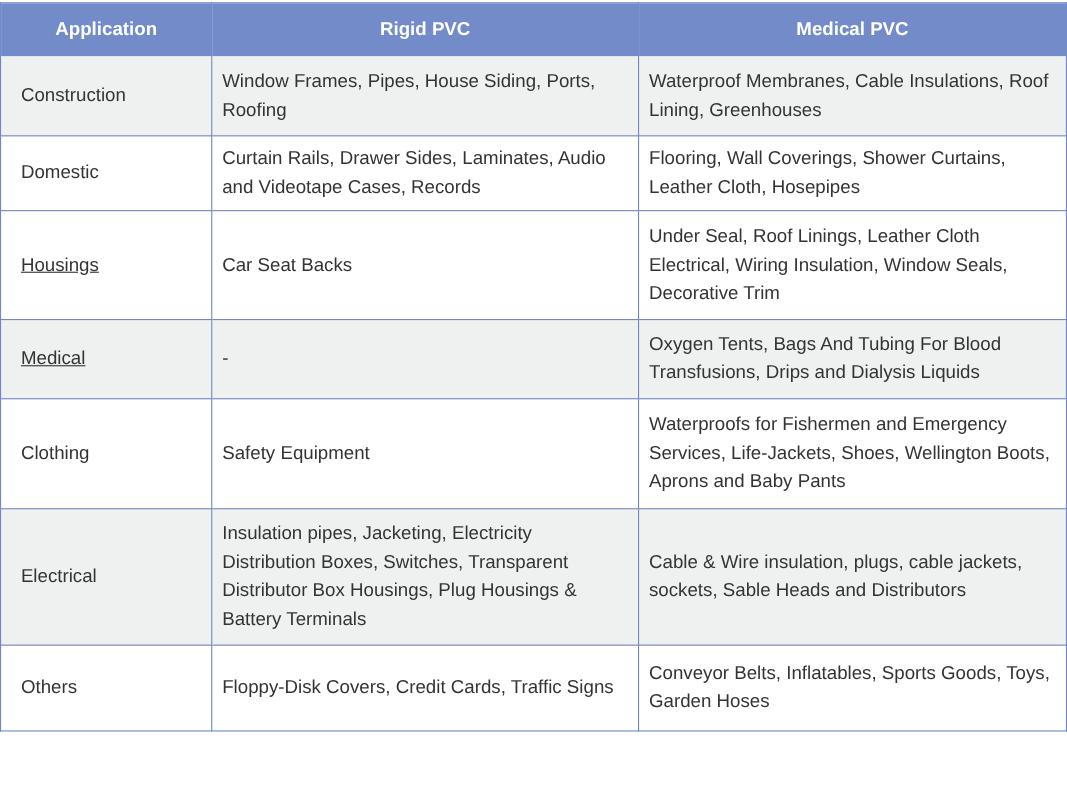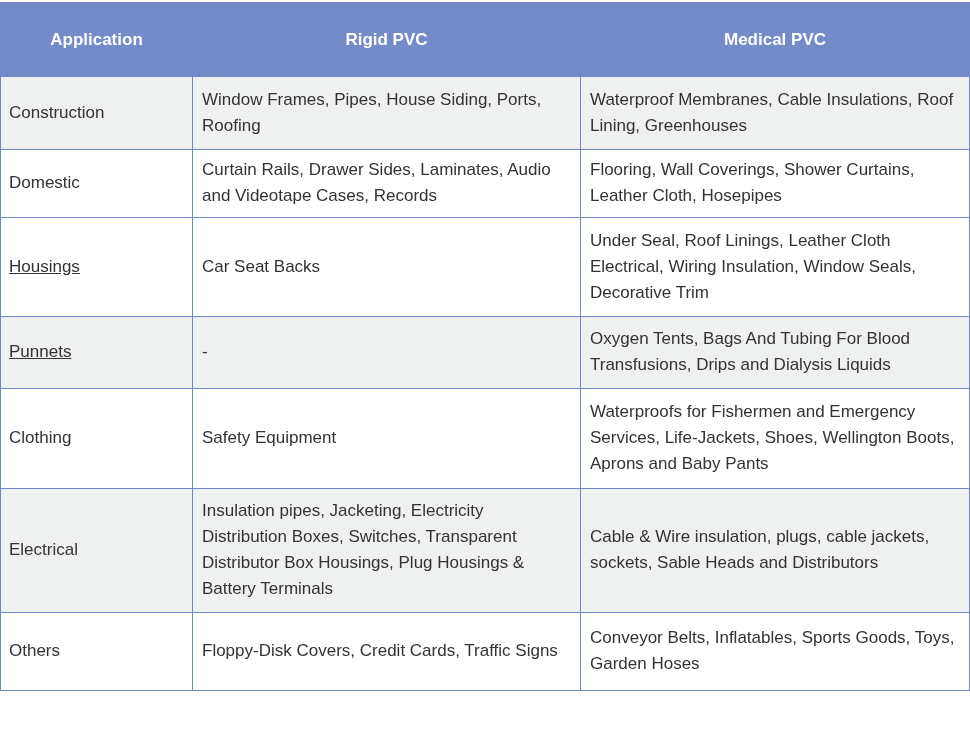--- a/index.html
+++ b/index.html
@@ -12,33 +12,33 @@
     font-size: 17px;
     color: #333333;
     table-layout: fixed;
   }
   th {
     background:#738bc9;
     color:#ffffff;
     font-weight:bold;
     font-size:17px;
     height:47px;
-    padding:13px 8px;
+    padding:0 8px;
     text-align:center;
     border:1px solid #738bc9;
     border-bottom:1px solid #738bc9;
   }
   td {
     border:1px solid #6f87c2;
     padding:6px 9px 7px 9px;
     line-height:26px;
     vertical-align:middle;
     text-align:left;
   }
-  td.app { padding-left:8px; }
+  td.app { padding-left:18px; }
   tr.alt td { background:#eff0f0; }
   tr.plain td { background:#ffffff; }
   a.link { color:#333333; text-decoration:underline; }
   col.c1 { width:192px; }
   col.c2 { width:388px; }
   col.c3 { width:389px; }
 </style>
 </head>
 <body>
 
@@ -69,21 +69,21 @@
       </tr>
       <tr class="plain" style="height:99px">
         <td class="app">
           <a class="link" href="#">Housings</a>
         </td>
         <td>Car Seat Backs</td>
         <td>Under Seal, Roof Linings, Leather Cloth Electrical, Wiring Insulation, Window Seals, Decorative Trim</td>
       </tr>
       <tr class="alt" style="height:72px">
         <td class="app">
-          <a class="link" href="#">Punnets</a>
+          <a class="link" href="#">Medical</a>
         </td>
         <td>-</td>
         <td>Oxygen Tents, Bags And Tubing For Blood Transfusions, Drips and Dialysis Liquids</td>
       </tr>
       <tr class="plain" style="height:100px">
         <td class="app">Clothing</td>
         <td>Safety Equipment</td>
         <td>Waterproofs for Fishermen and Emergency Services, Life-Jackets, Shoes, Wellington Boots, Aprons and Baby Pants</td>
       </tr>
       <tr class="alt" style="height:124px">

